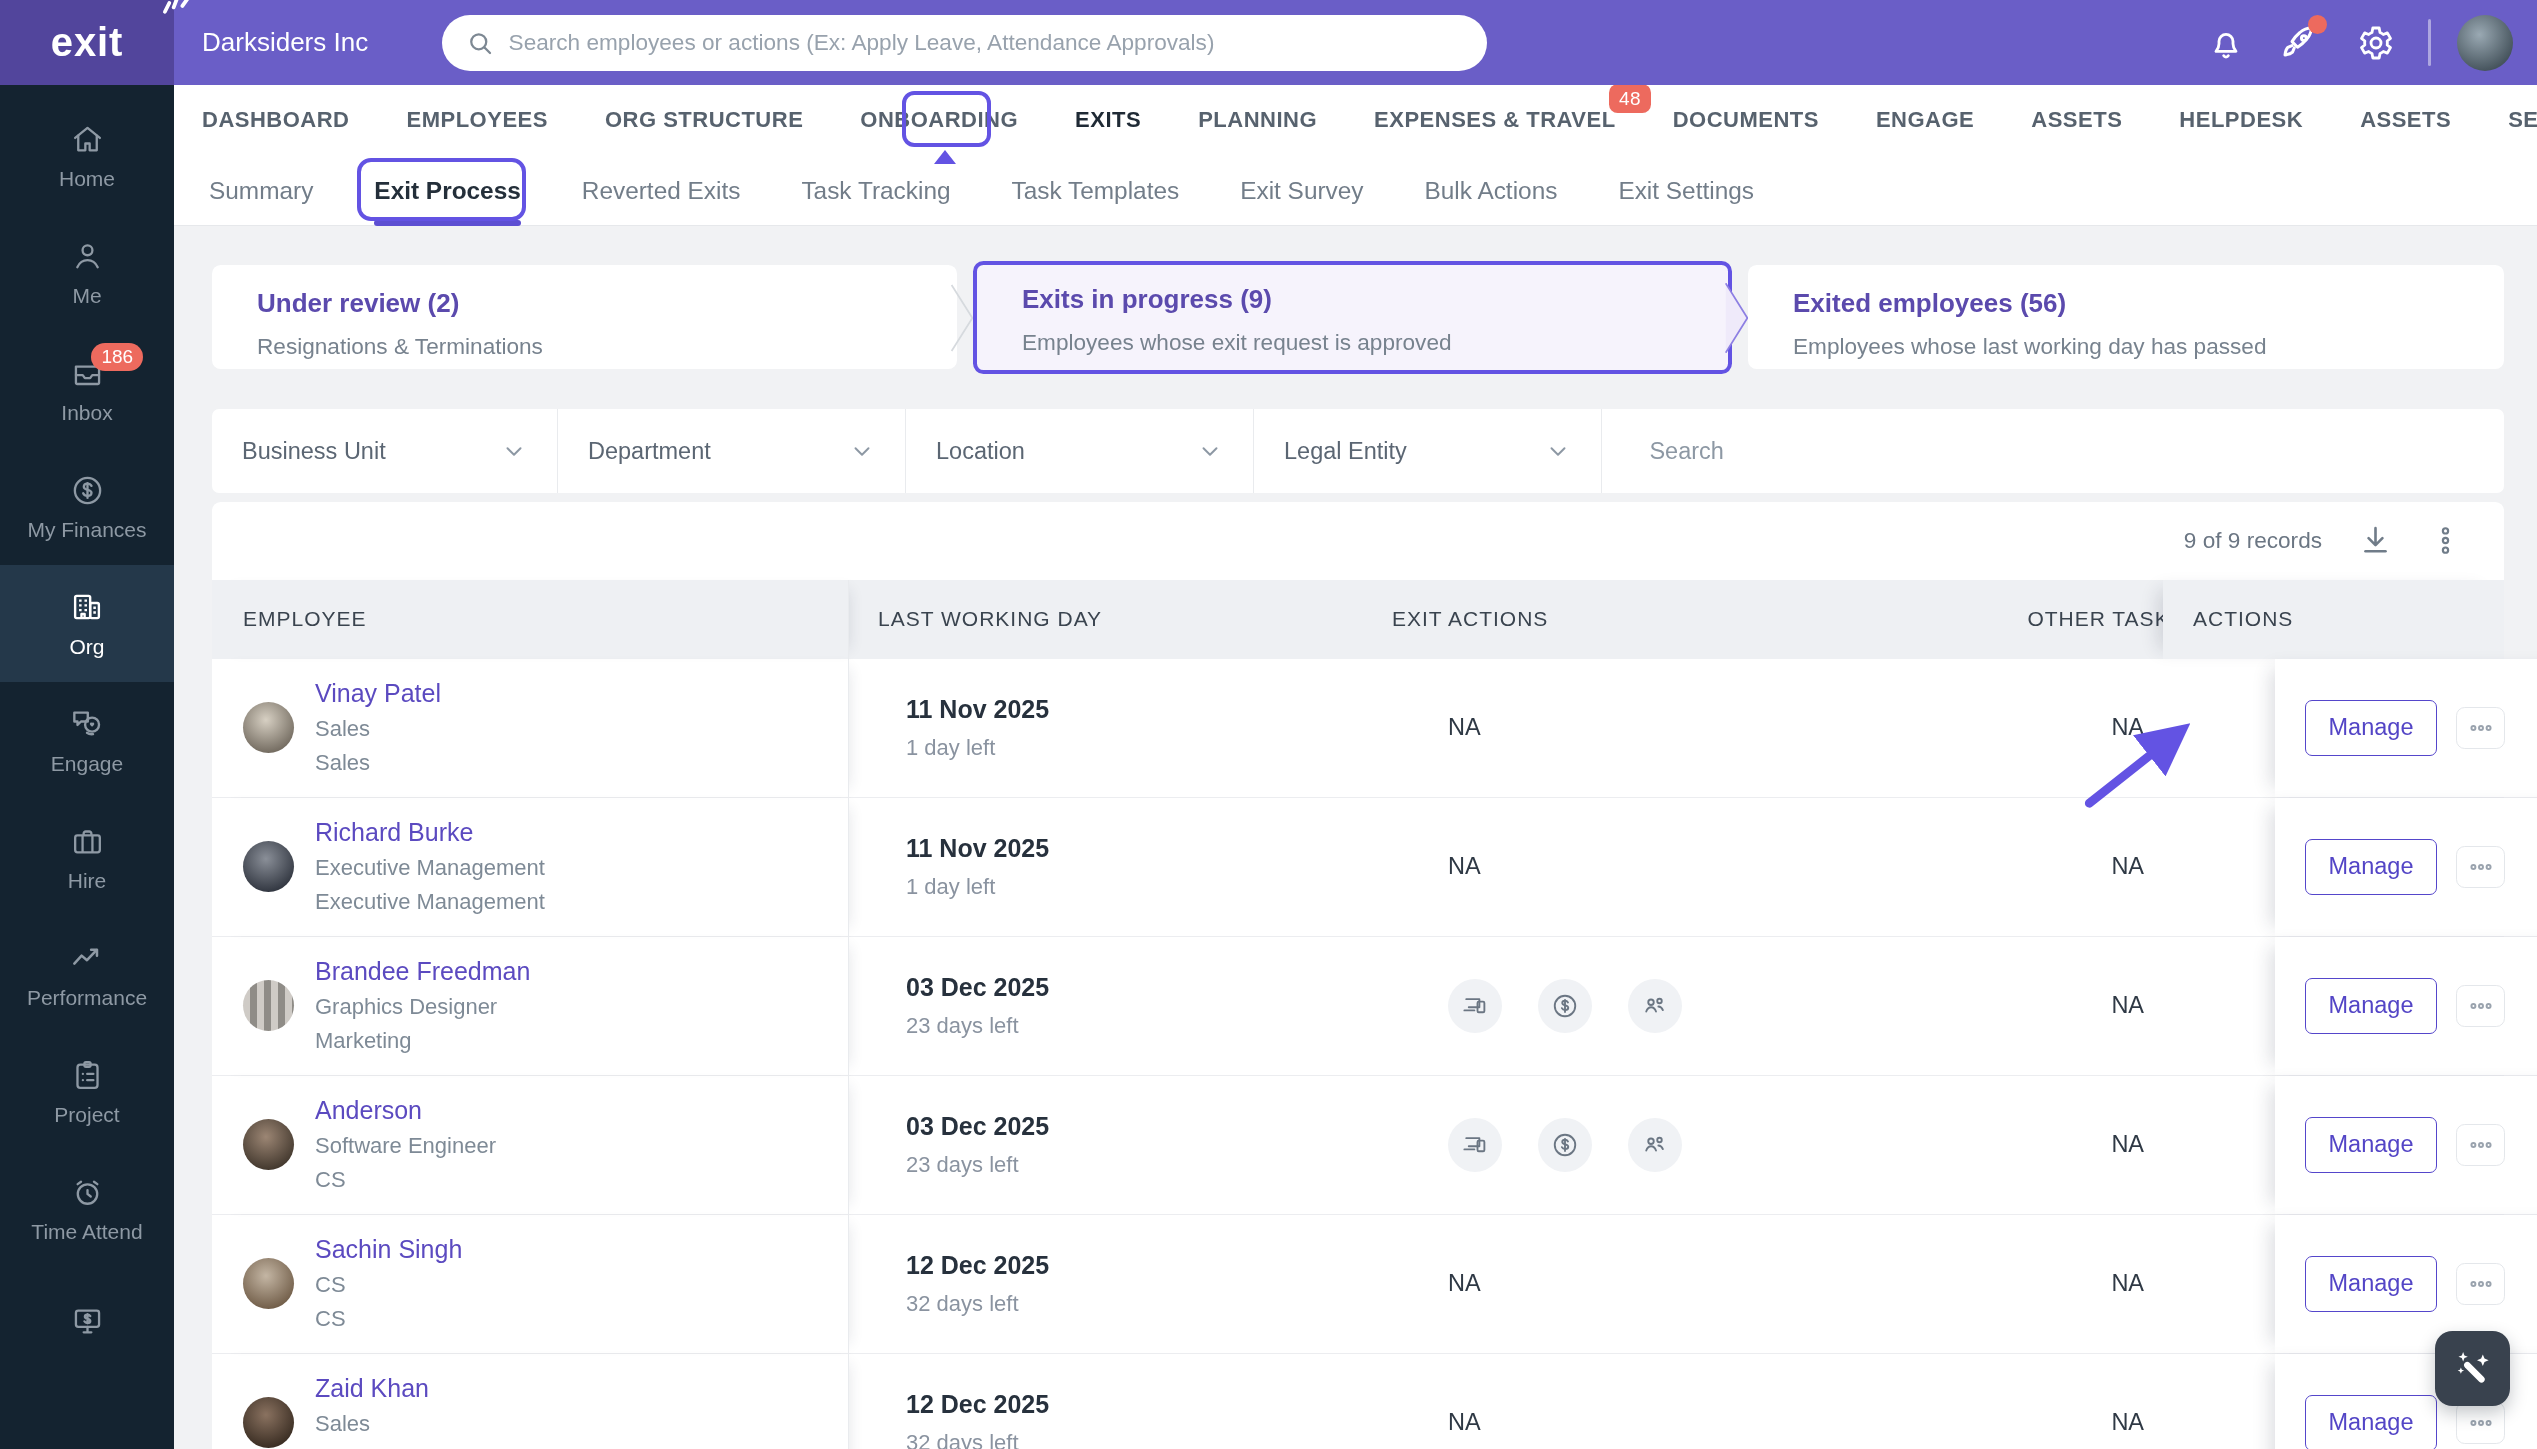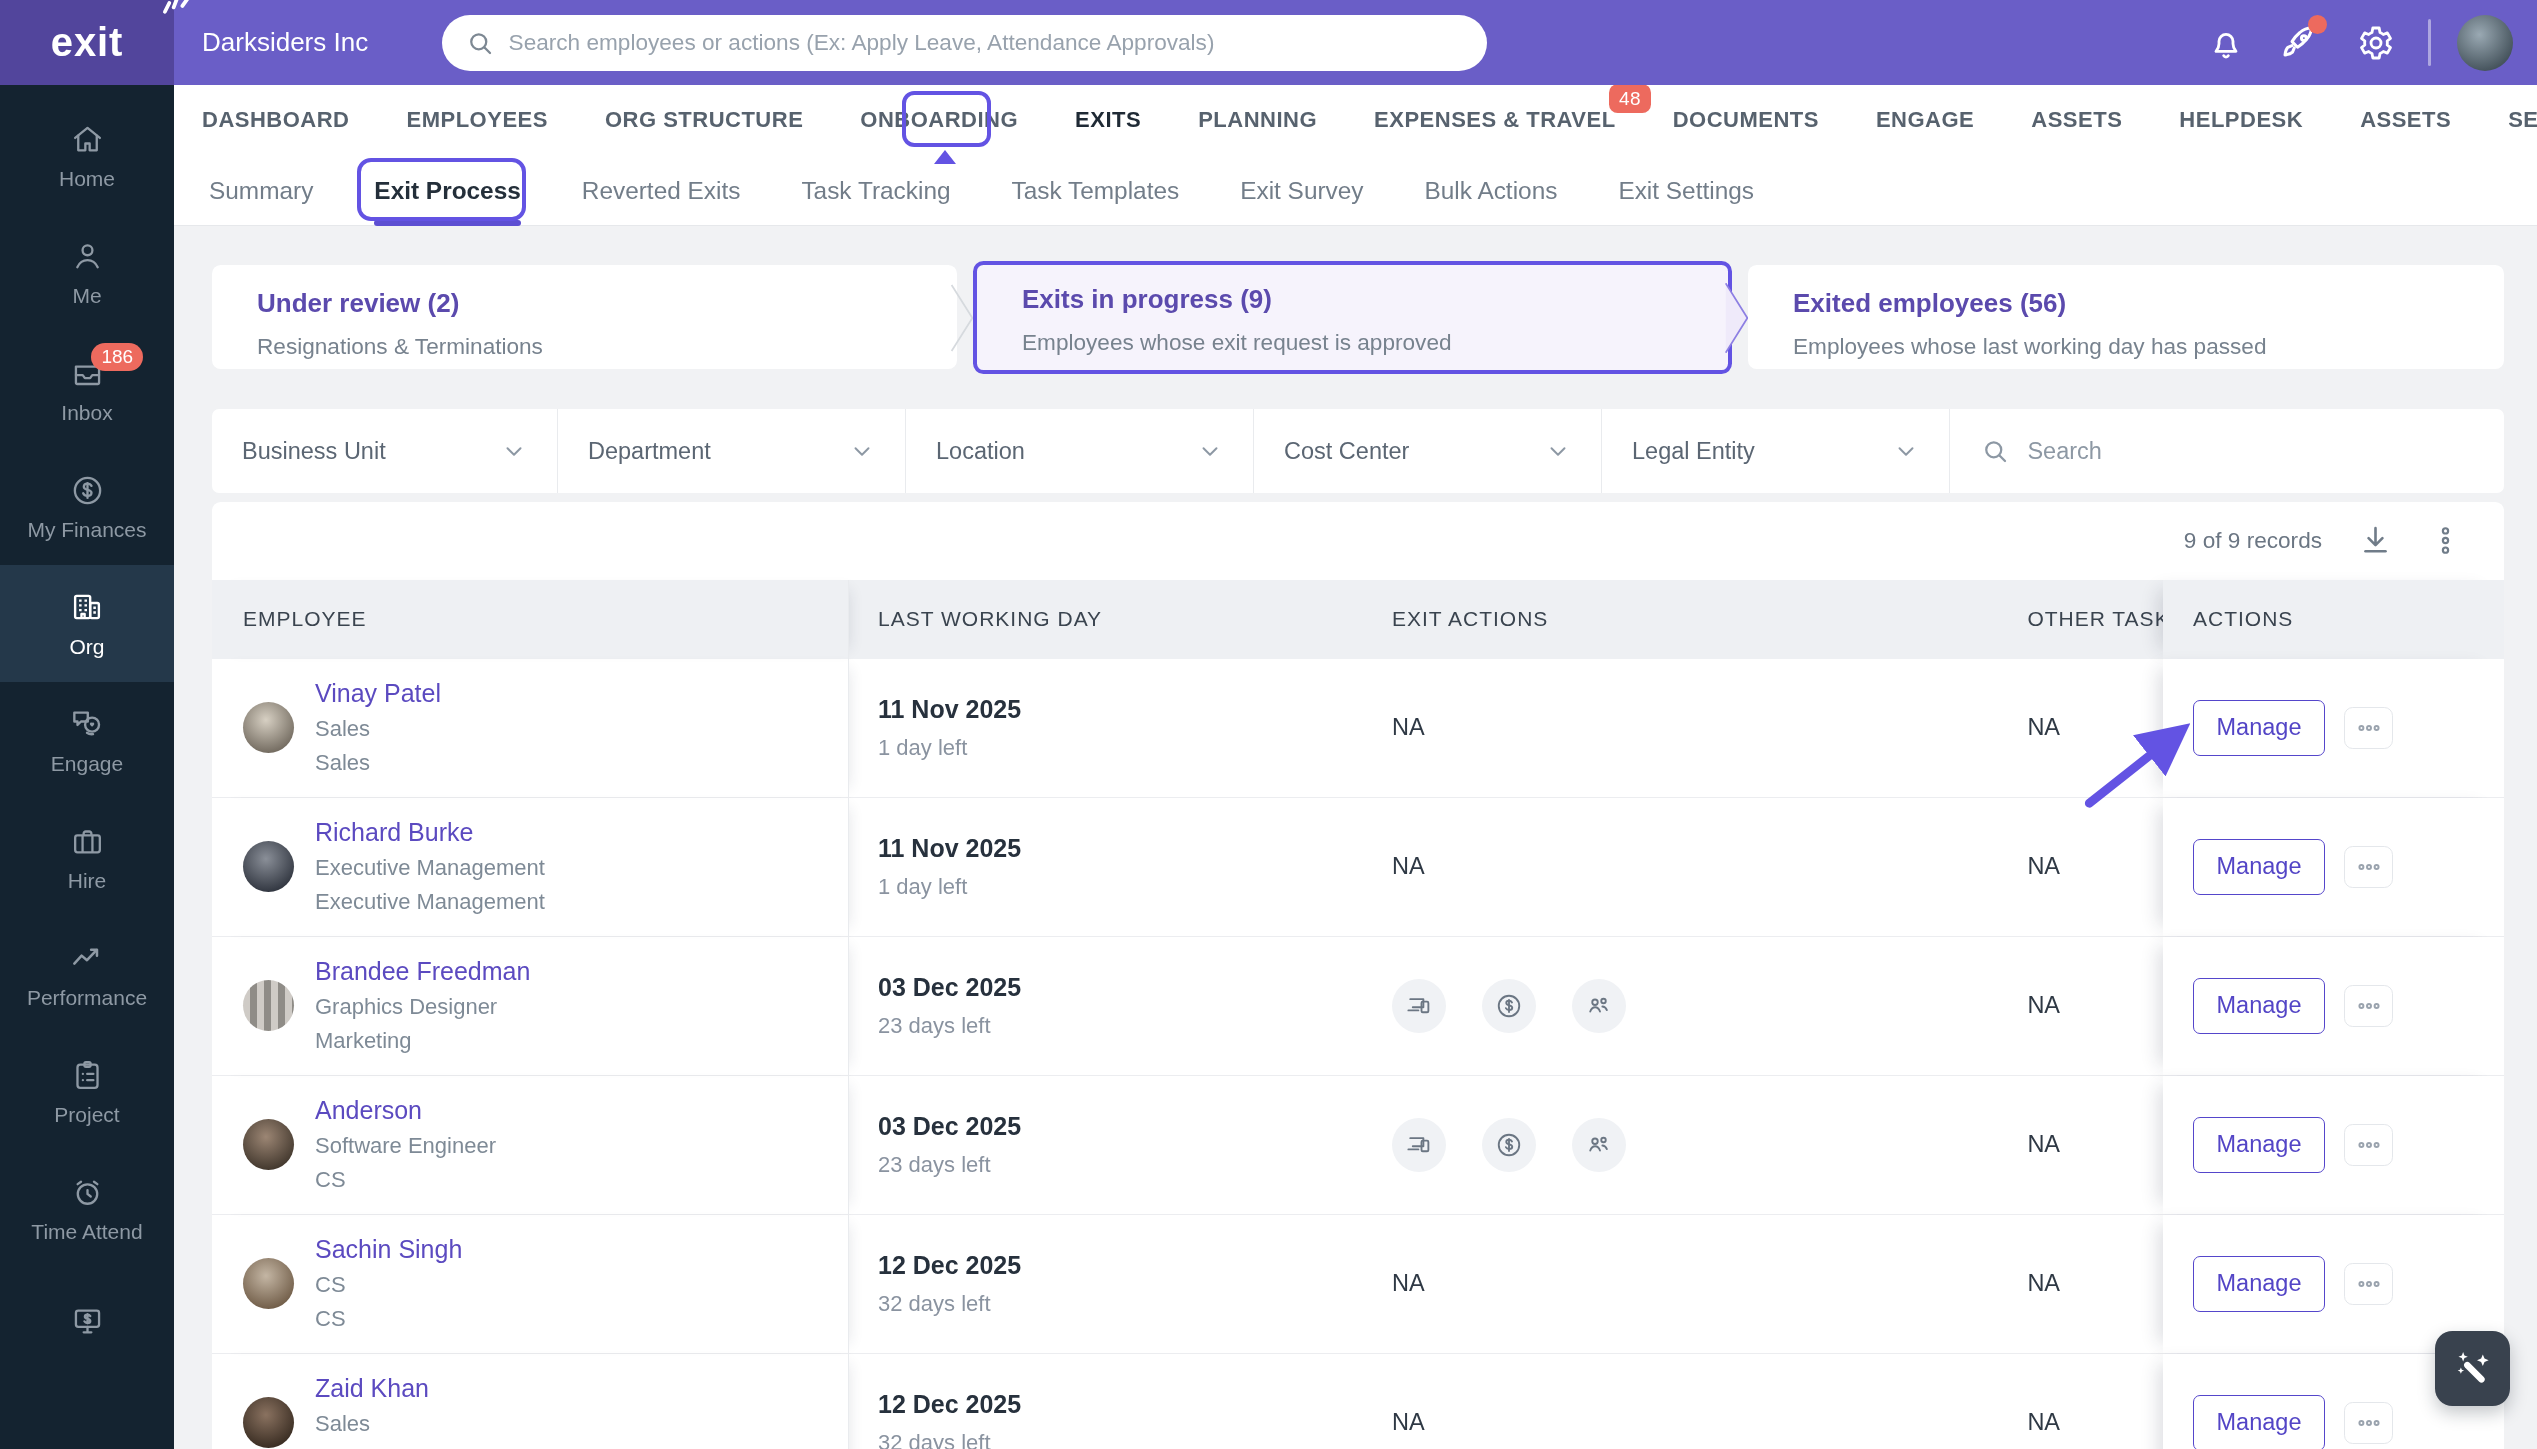--- a/index.html
+++ b/index.html
@@ -67,21 +67,21 @@
   .fsearch input::placeholder { color:#8d98a4; }
 
   .table-card { margin-top:8.7px; width:2292px; background:#fff; border-radius:8.7px 8.7px 0 0; }
   .records-bar { height:78px; display:flex; align-items:center; justify-content:flex-end; gap:35px; padding-right:42px; }
   .records-text { font-size:22.6px; color:#6b7683; }
   .icon-btn { background:none; border:none; cursor:pointer; color:#707c89; display:flex; align-items:center; }
 
   .tgrid { display:grid; grid-template-columns:637px 512px 662px 140px 340px; }
   .thead { height:79px; background:#eef0f3; }
   .thead > div { display:flex; align-items:center; font-size:21px; letter-spacing:1px; color:#3a444f; font-weight:500; white-space:nowrap; }
-  .trow { height:139px; border-bottom:0.9px solid #ecedf0; background:#fff; }
+  .trow { height:139px; border-bottom:0.9px solid #ecedf0; background:#fff;gap:28px; }
   .trow > div { display:flex; align-items:center; }
   .c1 { padding-left:31px; border-right:0.9px solid #e9ebee; box-shadow:10.4px 0 14px -10.4px rgba(35,45,65,.12); position:relative; z-index:1; }
   .c2 { padding-left:29px; } .c3 { padding-left:31px; } .c4 { padding-left:4.4px; white-space:nowrap; }
   .c5 { padding-left:30px; position:relative; z-index:2; box-shadow:-14px 0 17.4px -10.4px rgba(30,40,60,.16); }
   .thead .c1 { background:#eef0f3; } .thead .c5 { background:#eef0f3; }
   .trow .c5 { background:#fff; }
   .info-ic { margin-left:8.7px; color:#8e98a3; flex:0 0 auto; }
 
   .emp { display:flex; align-items:center; gap:21px; }
   .avatar { width:51px; height:51px; border-radius:50%; flex:0 0 auto; }
@@ -309,26 +309,20 @@
           </svg>
       </div>
       <div class="fcell">
         <span class="flbl">Department</span>
         <svg width="26" height="26" viewBox="0 0 24 24" fill="none" stroke="#8d98a4" stroke-width="1.8" stroke-linecap="round" stroke-linejoin="round">
             <path d="M6 9.5l6 6 6-6"></path>
           </svg>
       </div>
       <div class="fcell">
         <span class="flbl">Location</span>
-        <svg width="26" height="26" viewBox="0 0 24 24" fill="none" stroke="#8d98a4" stroke-width="1.8" stroke-linecap="round" stroke-linejoin="round">
-            <path d="M6 9.5l6 6 6-6"></path>
-          </svg>
-      </div>
-      <div class="fcell">
-        <span class="flbl">Cost Center</span>
         <svg width="26" height="26" viewBox="0 0 24 24" fill="none" stroke="#8d98a4" stroke-width="1.8" stroke-linecap="round" stroke-linejoin="round">
             <path d="M6 9.5l6 6 6-6"></path>
           </svg>
       </div>
       <div class="fcell">
         <span class="flbl">Legal Entity</span>
         <svg width="26" height="26" viewBox="0 0 24 24" fill="none" stroke="#8d98a4" stroke-width="1.8" stroke-linecap="round" stroke-linejoin="round">
             <path d="M6 9.5l6 6 6-6"></path>
           </svg>
       </div>

